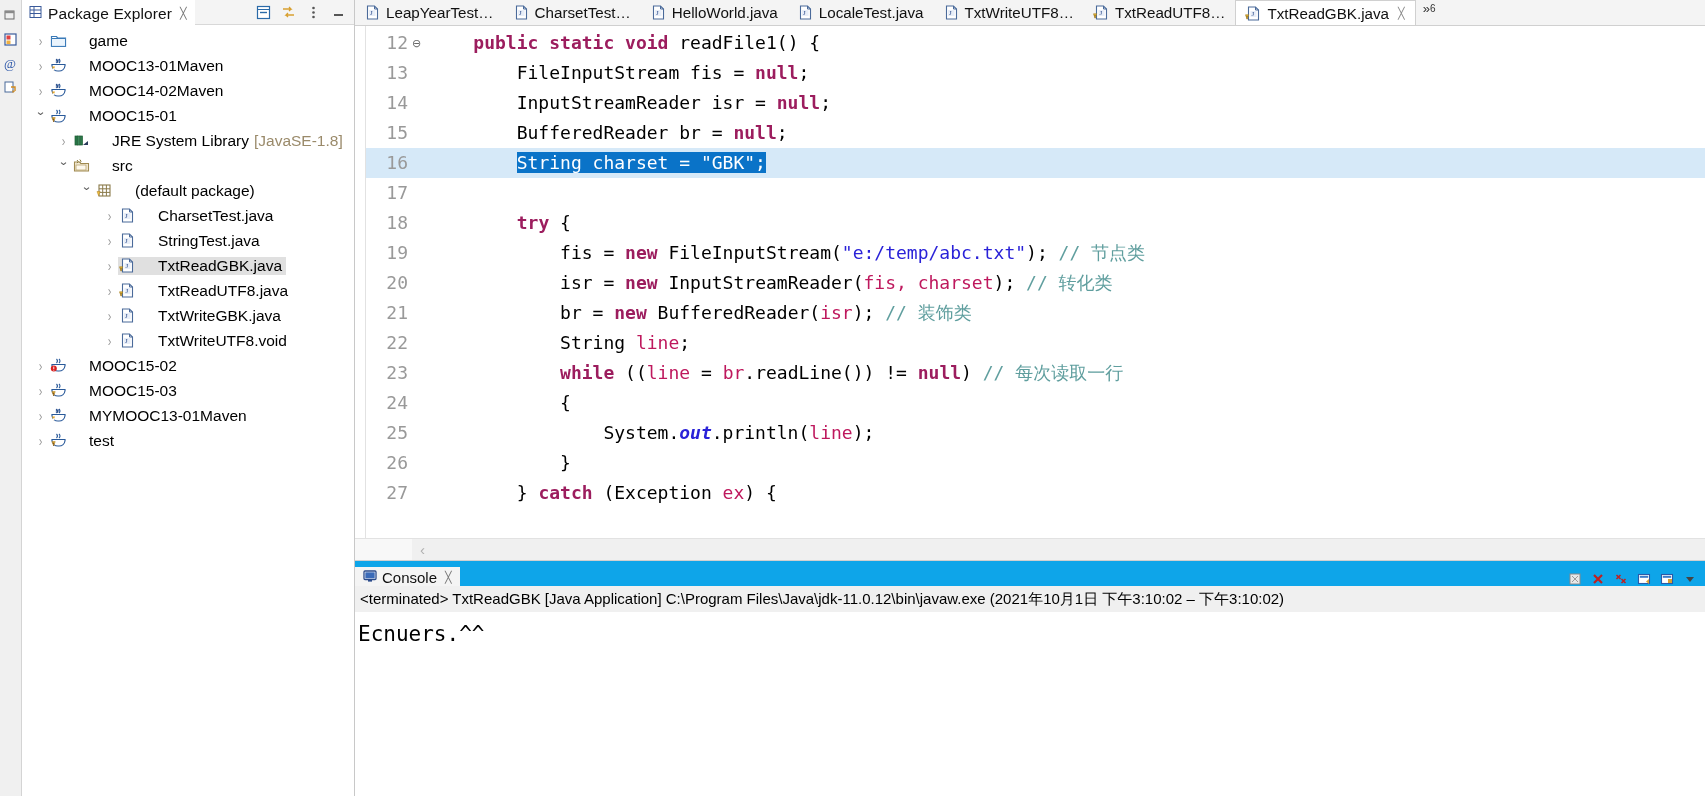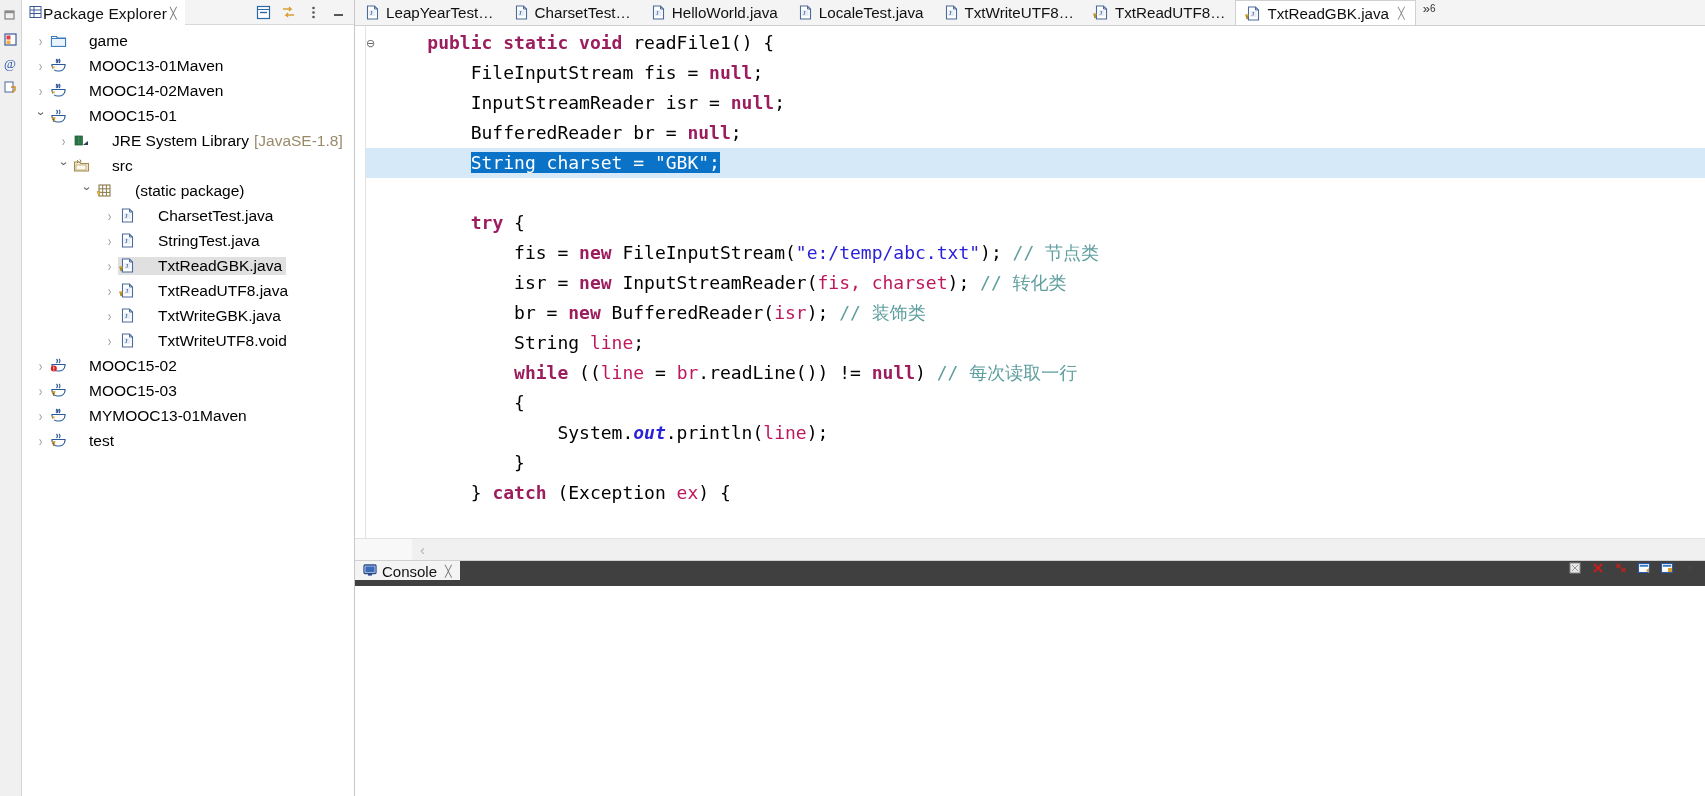--- a/index.html
+++ b/index.html
@@ -37,21 +37,21 @@
     position: relative;
   }
   .explorer-tabbar {
     height: 25px;
     background: #f4f4f4;
     display: flex; align-items: stretch;
     position: relative;
     border-bottom: 1px solid #d8d8d8;
   }
   .pe-tab {
-    display: flex; align-items: center; 
+    display: flex; align-items: center; gap: 5px;
     padding: 0 8px 0 7px;
     background: #ffffff;
     border-top: 2px solid #ffffff;
     font-size: 15px; color: #111;
     height: 25px;
   }
   .pe-tab .pe-tab-label { font-size: 15.5px; letter-spacing: .1px; }
   .pe-close { color: #777; font-size: 11px; margin-left: 3px; }
   .pe-toolbar {
     margin-left: auto;
@@ -212,22 +212,22 @@
   
   .console {
     flex: 0 0 236px;
     height: 236px;
     background: #f4f4f4;
     display: flex; flex-direction: column;
     border-top: 1px solid #d0d0d0;
   }
   .console-tabbar {
     height: 25px; flex: 0 0 25px;
-    background: #404040;
-    display: flex; align-items: flex-start;
+    background: #0ea5e9;
+    display: flex; align-items: flex-end;
     position: relative;
   }
   .console-tab {
     display: flex; align-items: center; gap: 5px;
     padding: 0 8px 0 8px;
     background: #f4f4f4;
     border-top: 2px solid #f4f4f4;
     font-size: 15px; color: #111;
   }
   .console-tools {
@@ -424,21 +424,21 @@
             <span class="tree-icon">
               <svg width="17" height="17" viewBox="0 0 17 17">
                 <rect x="3" y="3" width="11" height="11" fill="#ffffff" stroke="#8a7a4a" stroke-width="1.1"></rect>
                 <line x1="3" y1="6.8" x2="14" y2="6.8" stroke="#8a7a4a" stroke-width="1"></line>
                 <line x1="3" y1="10.4" x2="14" y2="10.4" stroke="#8a7a4a" stroke-width="1"></line>
                 <line x1="6.7" y1="3" x2="6.7" y2="14" stroke="#8a7a4a" stroke-width="1"></line>
                 <line x1="10.4" y1="3" x2="10.4" y2="14" stroke="#8a7a4a" stroke-width="1"></line>
                 <path d="M1 9.5 l3.2 0 l-1.6 4.2 z" fill="#f0c040" stroke="#b08020" stroke-width="0.5"></path>
               </svg>
             </span>
-            <span class="tree-label">(static package)</span>
+            <span class="tree-label">(default package)</span>
           </span>
         </div>
         <div class="tree-row" style="padding-left: 79px;">
           <span class="twisty">›</span>
           <span style="display: flex; align-items: center;">
             <span class="tree-icon">
               <svg width="17" height="17" viewBox="0 0 17 17">
                 <path d="M3.5 2 h7 l3 3 v10 h-10 z" fill="#ffffff" stroke="#4a6a9a" stroke-width="1.1"></path>
                 <path d="M10.5 2 v3 h3" fill="none" stroke="#4a6a9a" stroke-width="1"></path>
                 <rect x="5" y="6" width="6.5" height="6" fill="#e8eef8"></rect>
@@ -677,20 +677,38 @@
         </div>
         <div class="ed-overflow">
           <span>»</span>
           <sub>6</sub>
         </div>
       </div>
 
     <div class="editor-wrap">
       <div class="editor-body">
         <div class="ann-ruler"></div>
+        <div class="gutter" id="gutter">
+            <div class="ln">12</div>
+            <div class="ln">13</div>
+            <div class="ln">14</div>
+            <div class="ln">15</div>
+            <div class="ln" style="background: rgb(214, 233, 248);">16</div>
+            <div class="ln">17</div>
+            <div class="ln">18</div>
+            <div class="ln">19</div>
+            <div class="ln">20</div>
+            <div class="ln">21</div>
+            <div class="ln">22</div>
+            <div class="ln">23</div>
+            <div class="ln">24</div>
+            <div class="ln">25</div>
+            <div class="ln">26</div>
+            <div class="ln">27</div>
+          </div>
         <div class="fold-strip" id="foldstrip">
             <div class="fl">⊖</div>
             <div class="fl"></div>
             <div class="fl"></div>
             <div class="fl"></div>
             <div class="fl" style="background: rgb(214, 233, 248);"></div>
             <div class="fl"></div>
             <div class="fl"></div>
             <div class="fl"></div>
             <div class="fl"></div>
@@ -755,17 +773,19 @@
               <rect x="8" y="7" width="4" height="4" fill="#d8a030"></rect>
             </svg>
           </span>
           <span>
             <svg class="ctool" viewBox="0 0 14 14">
               <path d="M3 5 l8 0 l-4 5 z" fill="#444"></path>
             </svg>
           </span>
         </div>
       </div>
+      <div class="console-status">&lt;terminated&gt; TxtReadGBK [Java Application] C:\Program Files\Java\jdk-11.0.12\bin\javaw.exe  (2021年10月1日 下午3:10:02 – 下午3:10:02)</div>
       <div class="console-out" id="console-out">
+          <div class="console-line">Ecnuers.^^</div>
         </div>
     </div>
   </div>
 </div>
 
 </body></html>

